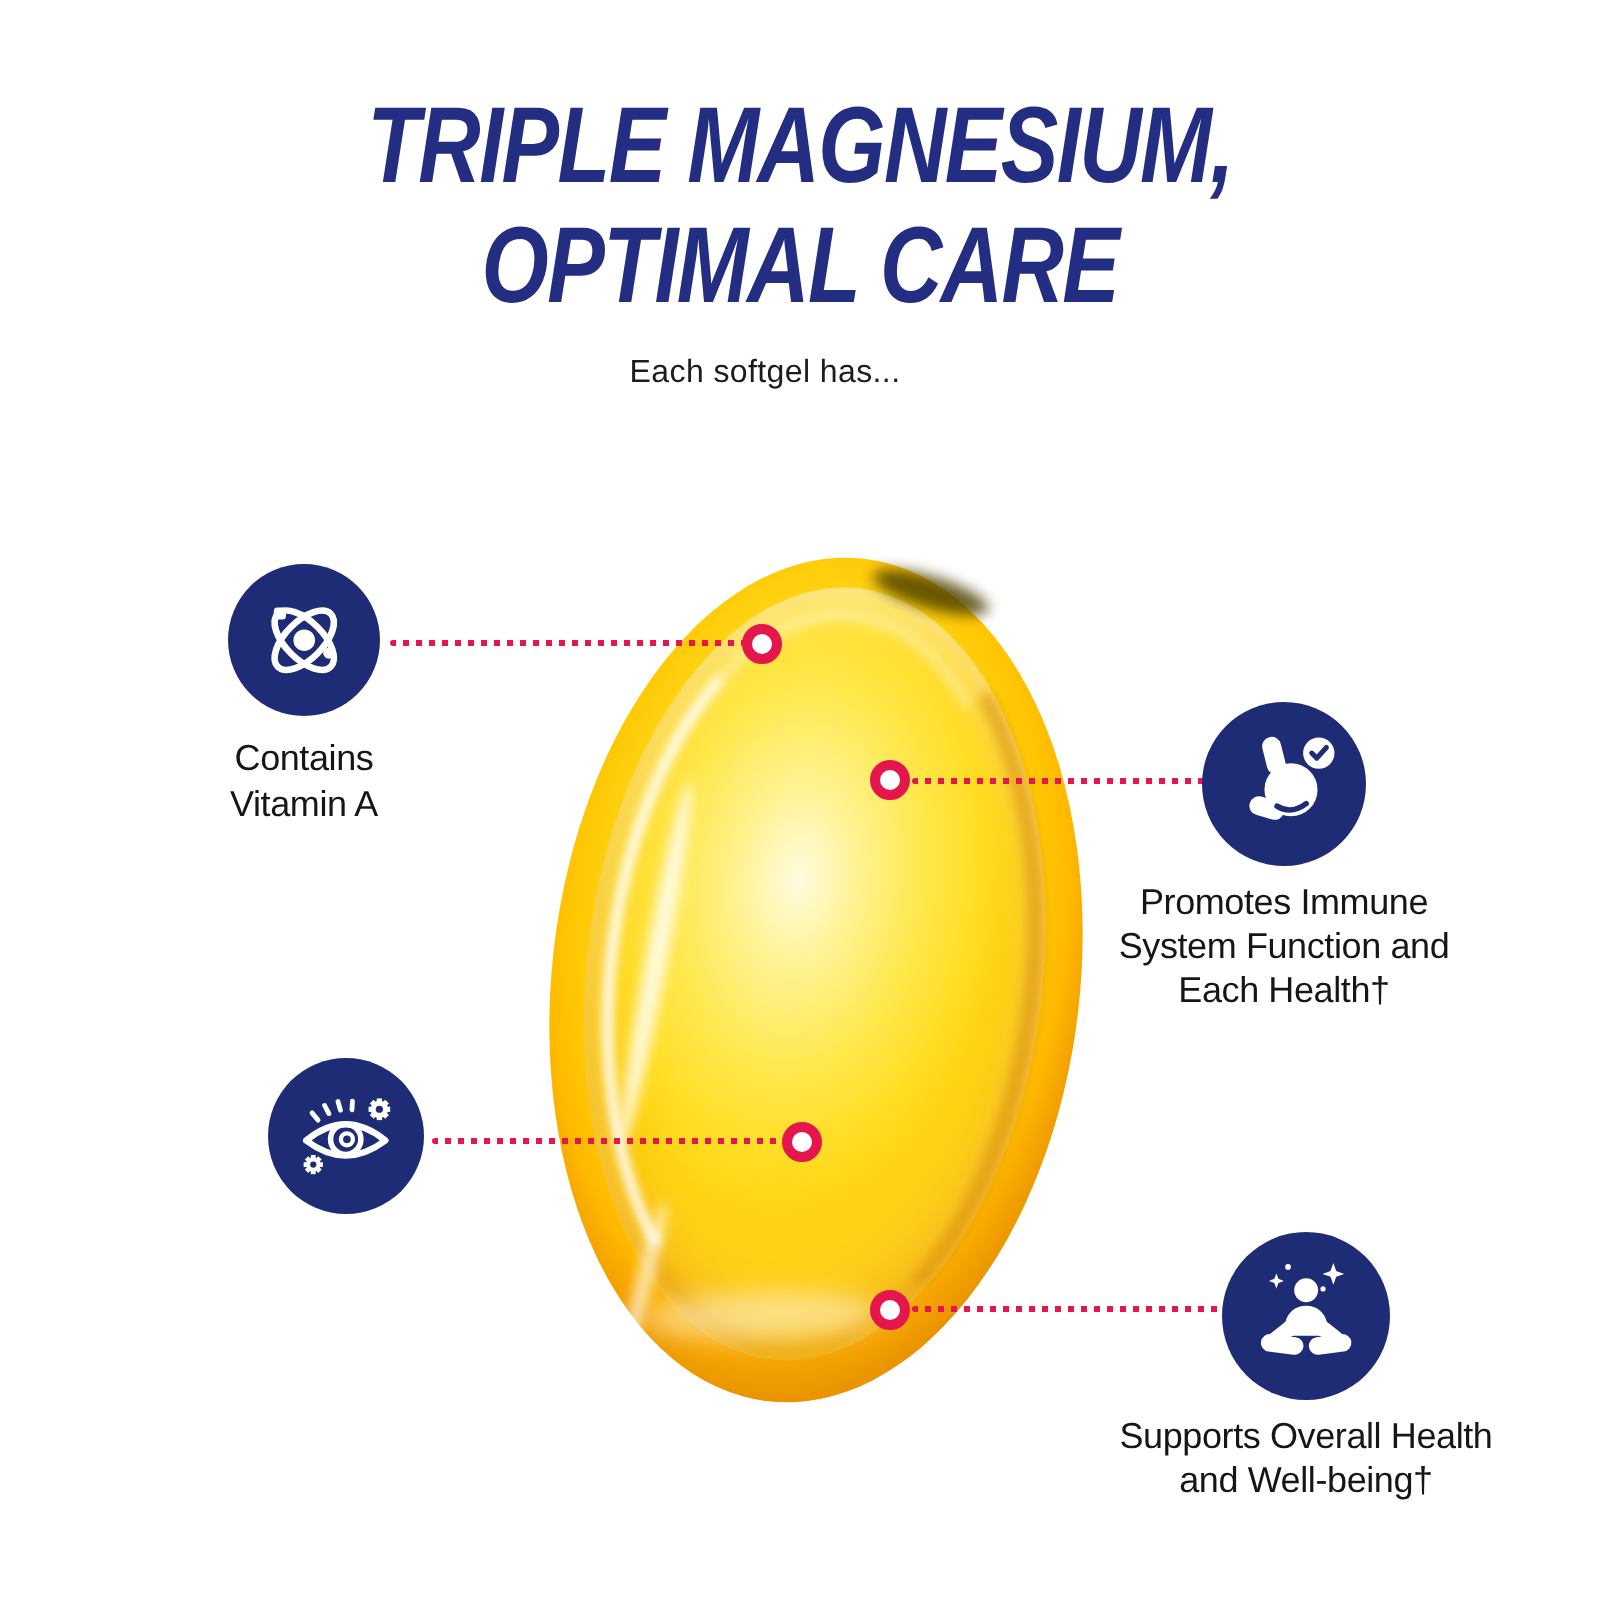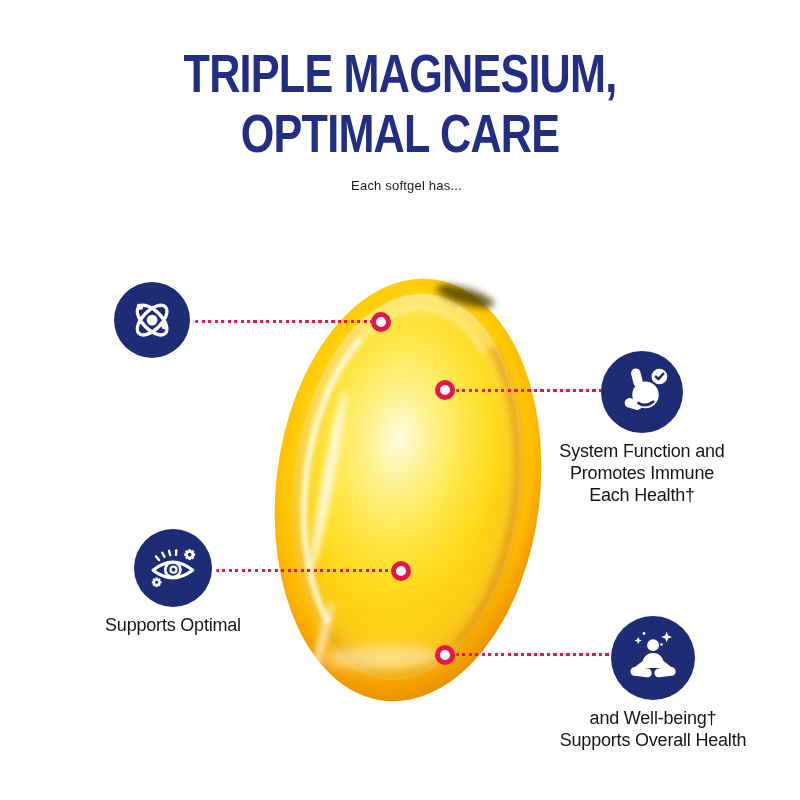--- a/index.html
+++ b/index.html
@@ -10,24 +10,24 @@
     --bg:#ffffff;
     --capsule-yellow:#ffe030;
     --capsule-gold:#f5a300;
   }
   *{margin:0;padding:0;box-sizing:border-box;}
   body{background:var(--bg);font-family:"Liberation Sans", sans-serif;}
   .canvas{position:relative;width:800px;height:800px;background:var(--bg);overflow:hidden;}
 
   
   .title{position:absolute;top:43px;left:0;width:800px;text-align:center;
-         color:var(--navy);font-weight:bold;font-size:54px;line-height:60px;letter-spacing:-1px;}
+         color:var(--navy);font-weight:bold;font-size:54px;line-height:60px;letter-spacing:-1px;font-style:italic;}
   .title-line{display:block;transform:scaleX(0.8);transform-origin:50% 50%;white-space:nowrap;}
   .subtitle{position:absolute;top:178px;left:0;width:765px;text-align:center;
-            font-size:13px;color:#1c1c1c;letter-spacing:0.2px;margin-left:24px;}
+            font-size:16px;color:#1c1c1c;letter-spacing:0.2px;}
 
   
   .capsule-wrap{position:absolute;left:276px;top:278px;width:264px;height:424px;
                 transform:rotate(6.5deg);transform-origin:50% 50%;}
   .capsule{position:absolute;inset:0;border-radius:50%;
     background:radial-gradient(58% 58% at 47% 42%,
       #fff6a8 0%, #ffec60 26%, var(--capsule-yellow) 46%, #ffd516 62%,
       #ffc703 76%, #ffb900 85%, var(--capsule-gold) 93%, #e99400 100%);}
   .capsule-inner{position:absolute;left:17px;right:19px;top:15px;bottom:21px;border-radius:50%;
     background:radial-gradient(60% 55% at 44% 38%,
@@ -98,34 +98,38 @@
     <svg viewBox="0 0 48 48" aria-hidden="true">
       <g fill="none" stroke="#fff" stroke-width="2.8">
         <ellipse cx="24" cy="24" rx="16" ry="8" transform="rotate(-45 24 24)"></ellipse>
         <ellipse cx="24" cy="24" rx="16" ry="8" transform="rotate(45 24 24)"></ellipse>
       </g>
       <circle cx="24" cy="24" r="4.6" fill="#fff"></circle>
       <rect x="11" y="10" width="5.2" height="5.2" rx="1.5" fill="#fff"></rect>
       <circle cx="34.5" cy="29.5" r="2.4" fill="#fff"></circle>
     </svg>
   </div>
+  <div class="callout-label" style="left:52px;top:368px;width:200px;line-height:23px;">
+    <div>Contains</div>
+    <div>Vitamin A</div>
+  </div>
 
   <div class="icon-circle" style="left:601px;top:351px;width:82px;height:82px;">
     <svg viewBox="0 0 48 48" aria-hidden="true">
       <circle cx="26.5" cy="26" r="10.5" fill="#fff"></circle>
       <rect x="16" y="5" width="7.5" height="15" rx="3.7" transform="rotate(-14 19.7 12.5)" fill="#fff"></rect>
       <rect x="10" y="29.5" width="14" height="7.5" rx="3.7" transform="rotate(16 17 33)" fill="#fff"></rect>
       <path d="M21 32.5 q5.5 3.5 11.5 -1" stroke="#1e2c76" stroke-width="2.2" fill="none" stroke-linecap="round"></path>
       <circle cx="37.5" cy="11.5" r="6.2" fill="#fff"></circle>
       <path d="M34.7 11.5 l2 2 l3.8 -4.2" stroke="#1e2c76" stroke-width="2" fill="none" stroke-linecap="round" stroke-linejoin="round"></path>
     </svg>
   </div>
   <div class="callout-label" style="left:517px;top:440px;width:250px;">
+    <div>Promotes Immune</div>
     <div>System Function and</div>
-    <div>Promotes Immune</div>
     <div>Each Health†</div>
   </div>
 
   <div class="icon-circle" style="left:134px;top:529px;width:78px;height:78px;">
     <svg viewBox="0 0 48 48" aria-hidden="true">
       <path d="M7.5 26 Q24 12.5 40.5 26 Q24 38.5 7.5 26 Z" stroke="#fff" stroke-width="2.6" fill="none" stroke-linejoin="round"></path>
       <circle cx="24" cy="25.5" r="6.3" stroke="#fff" stroke-width="2.3" fill="none"></circle>
       <circle cx="24.5" cy="25.5" r="2.5" stroke="#fff" stroke-width="1.8" fill="none"></circle>
       <g stroke="#fff" stroke-width="2" stroke-linecap="round">
         <path d="M12.5 17.5 l-2.5 -3"></path>
@@ -145,33 +149,32 @@
         <path d="M10.5 32 v8"></path>
           <path d="M6.5 36 h8"></path>
         <path d="M7.7 33.2 l5.6 5.6"></path>
           <path d="M13.3 33.2 l-5.6 5.6"></path>
       </g>
       <circle cx="10.5" cy="36" r="3" fill="#fff"></circle>
       <circle cx="10.5" cy="36" r="1.3" fill="#1e2c76"></circle>
     </svg>
   </div>
   <div class="callout-label" style="left:48px;top:614px;width:250px;">
-    <div>Supports Optimal</div>
   </div>
 
   <div class="icon-circle" style="left:611px;top:616px;width:84px;height:84px;">
     <svg viewBox="0 0 48 48" aria-hidden="true">
       <circle cx="24" cy="14" r="4.6" fill="#fff"></circle>
       <path d="M24 20 c-4.2 0 -7 2.6 -8 6.2 l-5.6 4.4 c-1.6 1.3 -0.2 3.8 1.8 3.2 l7 -2.2 h9.6 l7 2.2 c2 0.6 3.4 -1.9 1.8 -3.2 l-5.6 -4.4 c-1 -3.6 -3.8 -6.2 -8 -6.2 z" fill="#fff"></path>
       <rect x="6.5" y="31.5" width="16.5" height="6.8" rx="3.4" transform="rotate(7 14.7 34.9)" fill="#fff"></rect>
       <rect x="25" y="31.5" width="16.5" height="6.8" rx="3.4" transform="rotate(-7 33.2 34.9)" fill="#fff"></rect>
       <path d="M34.5 3.5 L35.6 6.6 L38.7 7.7 L35.6 8.8 L34.5 11.9 L33.4 8.8 L30.3 7.7 L33.4 6.6 Z" fill="#fff"></path>
       <path d="M12.5 7.5 L13.3 9.6 L15.4 10.4 L13.3 11.2 L12.5 13.3 L11.7 11.2 L9.6 10.4 L11.7 9.6 Z" fill="#fff"></path>
       <circle cx="17" cy="5" r="1.1" fill="#fff"></circle>
       <circle cx="30.5" cy="13.5" r="1" fill="#fff"></circle>
     </svg>
   </div>
   <div class="callout-label" style="left:518px;top:707px;width:270px;">
+    <div>Supports Overall Health</div>
     <div>and Well-being†</div>
-    <div>Supports Overall Health</div>
   </div>
 
 </div>
 
 </body></html>

